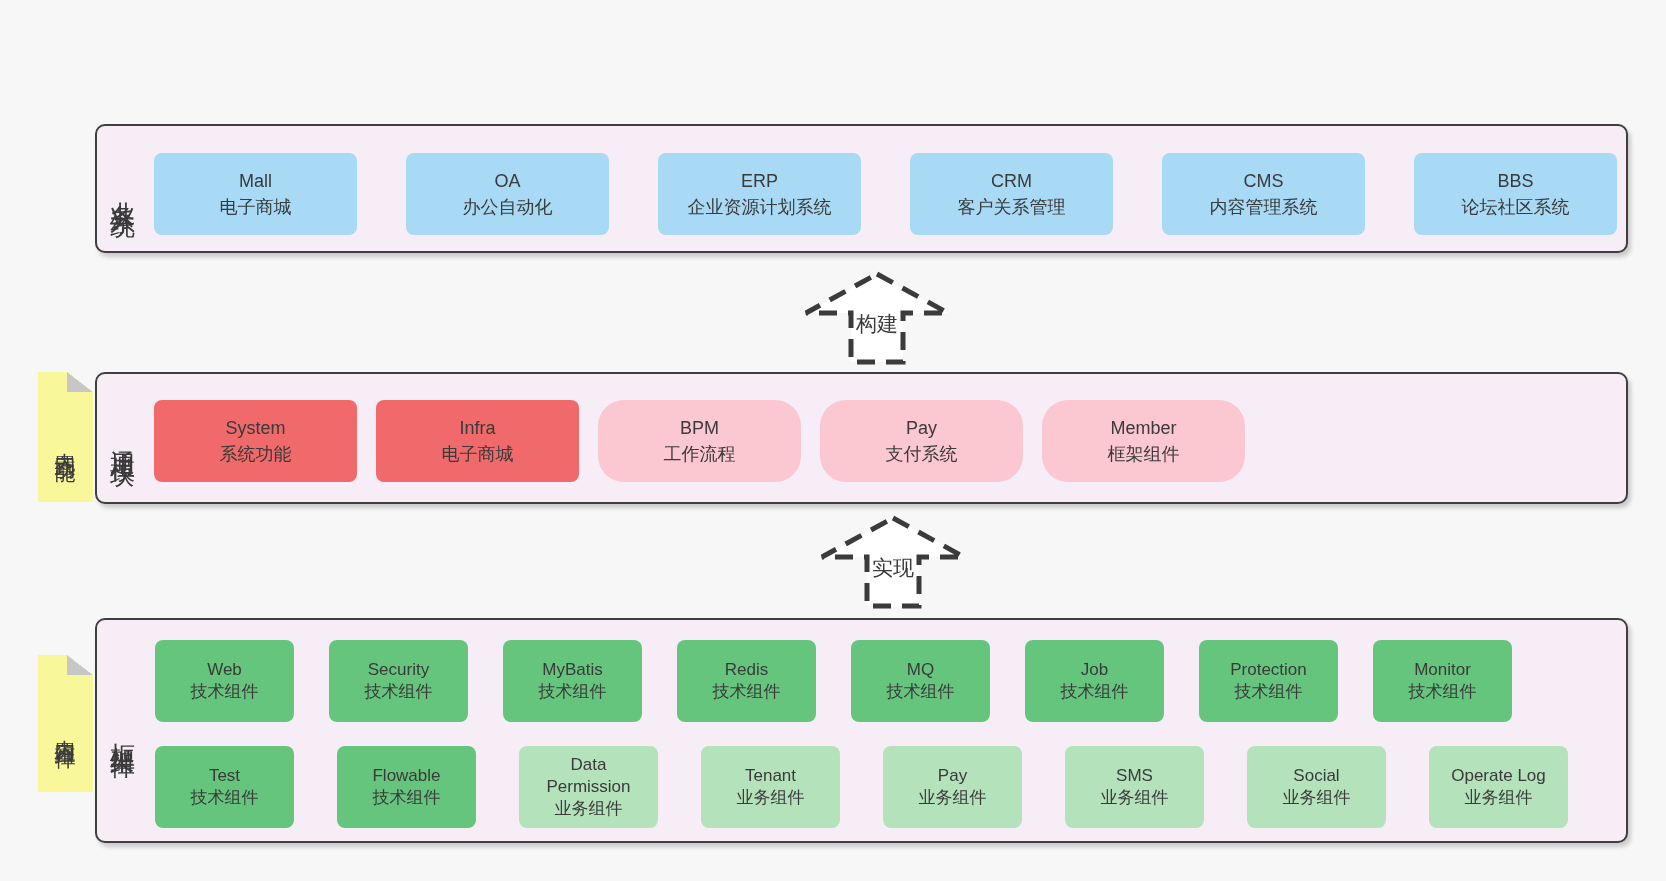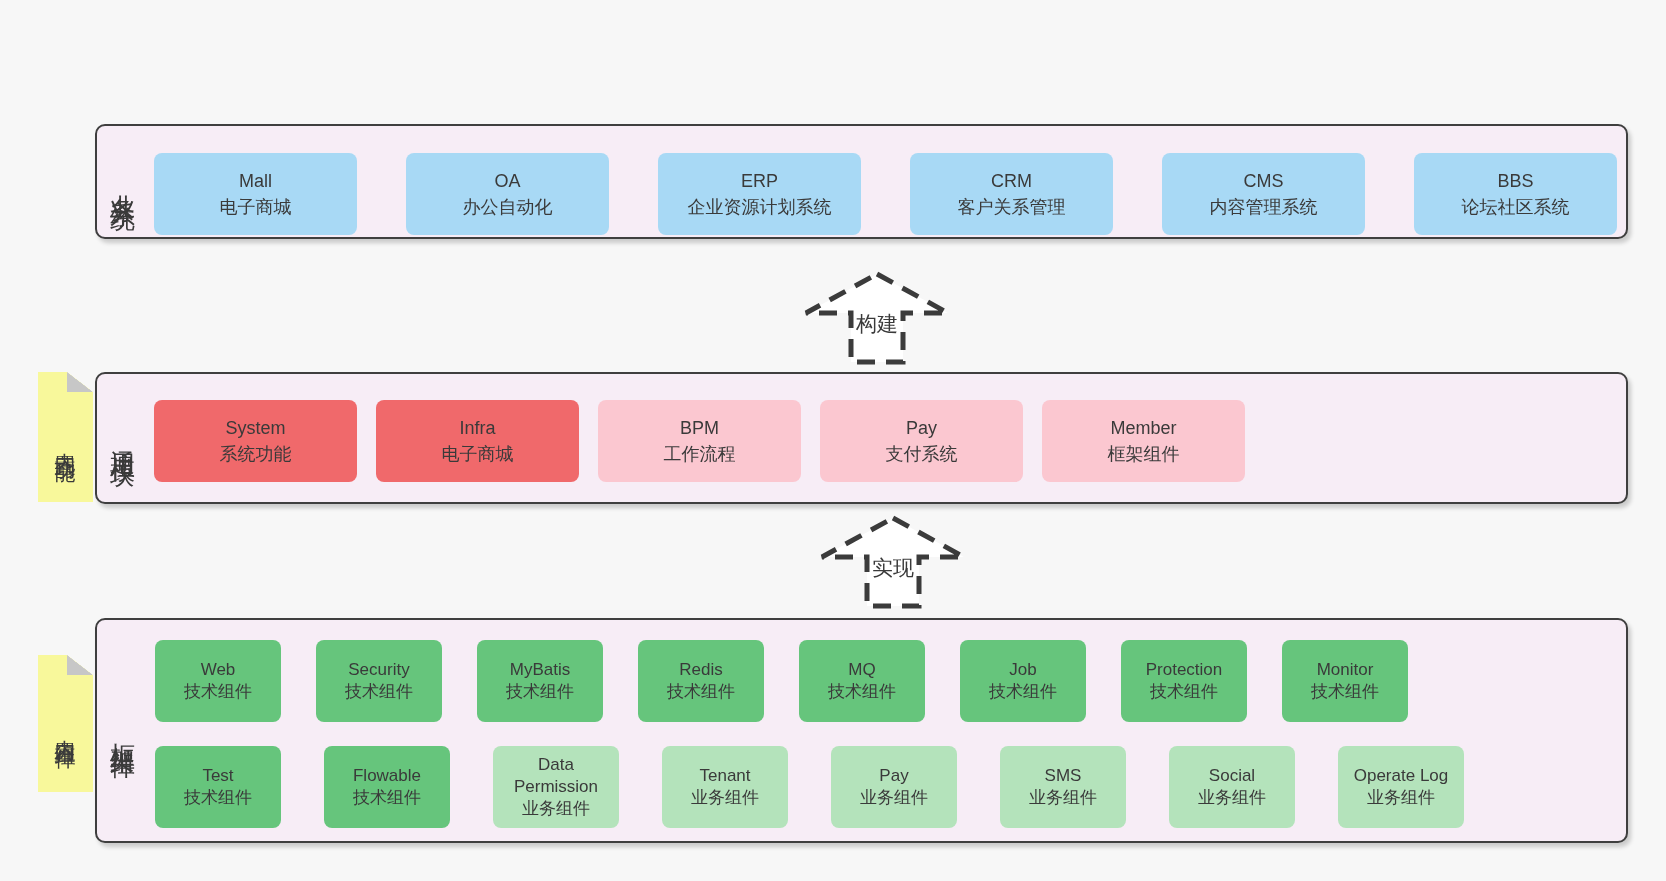--- a/index.html
+++ b/index.html
@@ -11,21 +11,21 @@
     color:var(--text,#3a3a3a);
   }
   
   .panel{
     position:absolute;left:95px;width:1533px;box-sizing:border-box;
     background:var(--panel-bg,#f7edf6);
     border:2px solid var(--panel-border,#3f3f3f);
     border-radius:10px;
     box-shadow:3px 4px 4px rgba(0,0,0,0.18);
   }
-  .panel-top{top:124px;height:115px;padding-left:23px;}
+  .panel-top{top:124px;height:129px;padding-left:23px;}
   .panel-mid{top:372px;height:132px;}
   .panel-bot{top:618px;height:225px;}
   .vlabel{
     position:absolute;left:13px;top:50%;transform:translateY(-50%);
     writing-mode:vertical-rl;text-orientation:upright;
     font-size:25px;letter-spacing:4px;line-height:1;color:var(--text,#3a3a3a);
     white-space:nowrap;
   }
   
   .row{position:absolute;display:flex;}
@@ -33,25 +33,25 @@
   .row-top{top:27px;}
   .row-mid{top:26px;gap:19px;}
   .row-narrow{left:58px;gap:35px;}
   .row-b1{top:20px;}
   .row-b2{top:126px;gap:43px;}
   .box{
     width:203px;height:82px;border-radius:8px;flex:0 0 auto;
     display:flex;flex-direction:column;align-items:center;justify-content:center;
     text-align:center;font-size:18px;line-height:1.45;color:var(--text,#3a3a3a);
   }
-  .box.small{width:126px;font-size:17px;line-height:1.3;}
+  .box.small{width:139px;font-size:17px;line-height:1.3;}
   .box.small .t{max-width:118px;}
   .blue{background:var(--box-blue,#a8d9f5);}
   .red{background:var(--box-red,#f0696b);}
-  .pink{background:var(--box-pink,#fbc7d0);}
+  .pink{background:var(--box-pink,#fbc7d0);border-radius:26px;}
   .green{background:var(--box-green,#66c57c);}
   .green-light{background:var(--box-green-light,#b4e3bb);}
   
   .sticky{
     position:absolute;left:38px;width:55px;box-sizing:border-box;
     background:var(--sticky-yellow,#f8f89b);
     clip-path:polygon(0 0,calc(100% - 26px) 0,100% 20px,100% 100%,0 100%);
     display:flex;align-items:center;justify-content:center;
   }
   .sticky-mid{top:372px;height:130px;}

